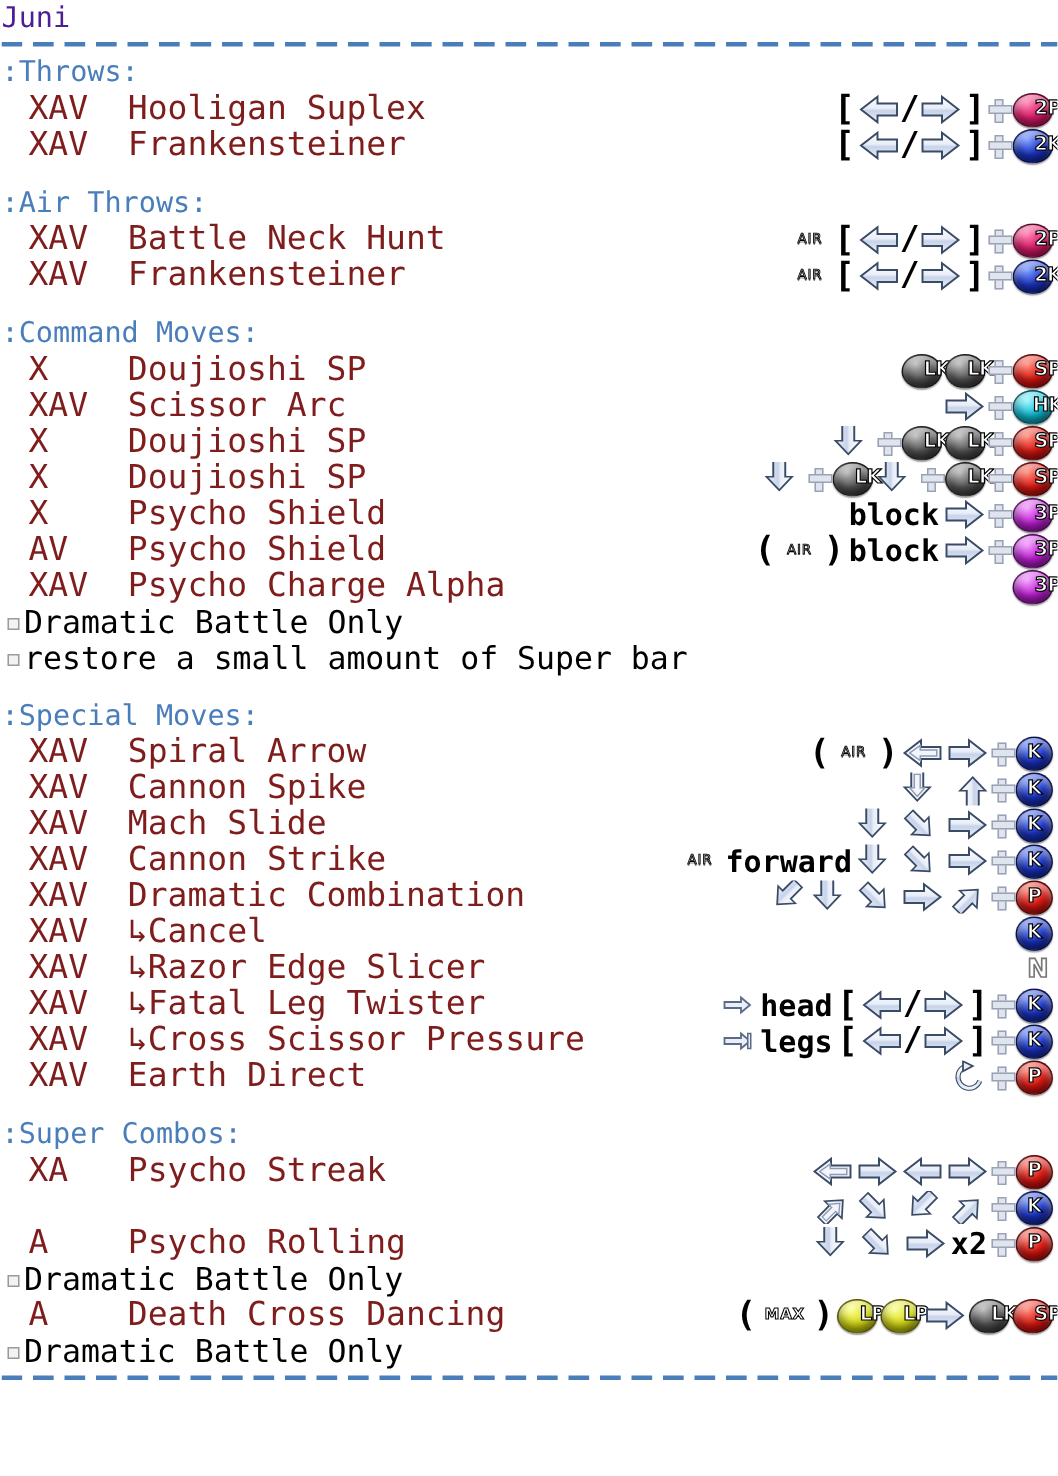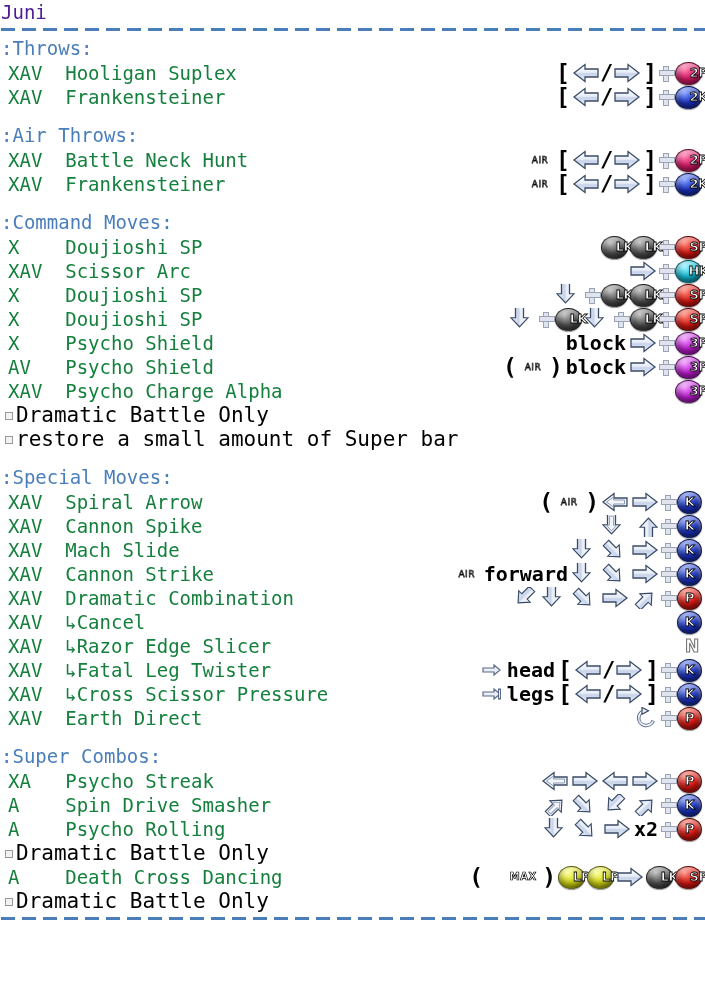--- a/index.html
+++ b/index.html
@@ -45,24 +45,24 @@
   .spacer { height: 14px; }
 
   .row {
     position: relative;
     height: 24px;
     line-height: 24px;
     white-space: nowrap;
   }
   .row .txt {
     font-family: "DejaVu Sans Mono", monospace;
-    font-size: 19px;
-    color: #15803d;
+    font-size: 22px;
+    color: #7f1d1d;
     white-space: pre;
-    padding-left: 8px;
+    padding-left: 19px;
     display: inline-block;
   }
   .note {
     font-family: "DejaVu Sans Mono", monospace;
     font-size: 21px;
     color: #000;
     height: 24px; line-height: 24px;
     white-space: pre;
     padding-left: 1px;
   }
@@ -141,21 +141,20 @@
   }
   .maxtag {
     display: inline-flex; align-items: center; justify-content: center;
     width: 34px; height: 16px;
     font-family: "DejaVu Sans", sans-serif;
     font-size: 10px; font-weight: bold;
     color: #ffffff;
     -webkit-text-stroke: 0.7px #000;
     letter-spacing: 0.5px;
     flex: none;
-    margin-left: 21px;
   }
   .ntag {
     display: inline-flex; align-items: center; justify-content: center;
     width: 20px; height: 20px;
     font-family: "DejaVu Sans", sans-serif;
     font-size: 17px; font-weight: bold;
     color: #ffffff;
     -webkit-text-stroke: 1.1px #777;
     flex: none;
   }
@@ -885,21 +884,21 @@
   <stop offset="55%" stop-color="#c7d3ea"></stop>
                   <stop offset="100%" stop-color="#eef2fa"></stop>
                 </linearGradient>
               </defs>
               <path d="M2,7 L15,7 L15,2.5 L26,11 L15,19.5 L15,15 L2,15 Z" fill="url(#g38)" stroke="#3a4b66" stroke-width="1.3" stroke-linejoin="miter"></path>
             </svg>
           </span>
           <span class="plus"></span>
           <span class="btn btn-p">P</span>
         </div></div>
-      <div class="row"><span class="txt">A    Spin Drive Smasher</span><div class="seq">
+      <div class="row"><div class="seq">
           <span class="arw">
             <svg viewBox="0 0 28 22" xmlns="http://www.w3.org/2000/svg">
               <defs>
                 <linearGradient id="g39" x1="0" y1="0" x2="0" y2="1">
   <stop offset="0%" stop-color="#ffffff"></stop>
                   <stop offset="45%" stop-color="#e8edf7"></stop>
   <stop offset="55%" stop-color="#c7d3ea"></stop>
                   <stop offset="100%" stop-color="#eef2fa"></stop>
                 </linearGradient>
               </defs>

